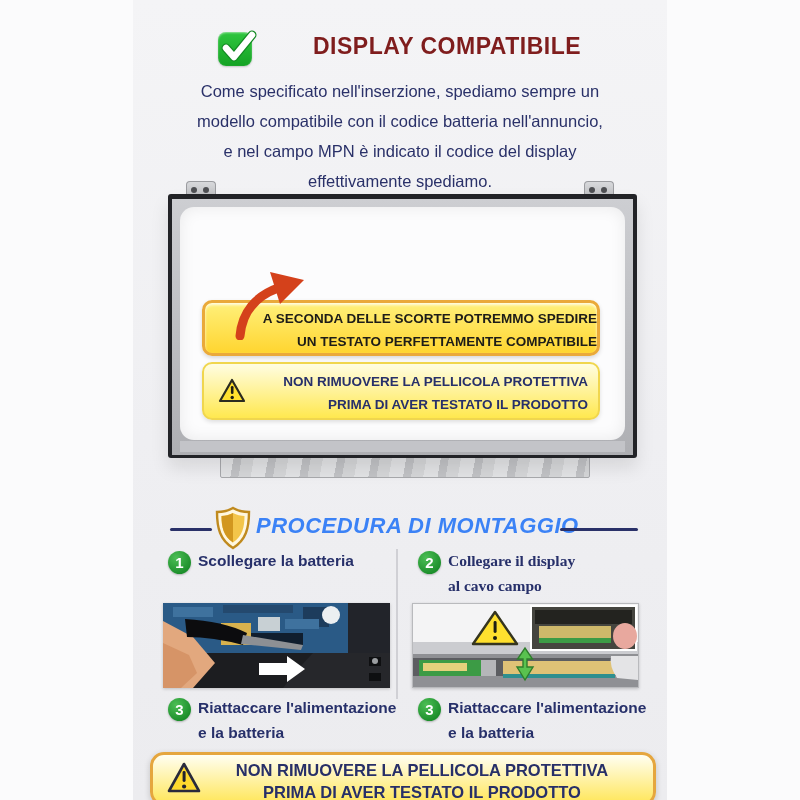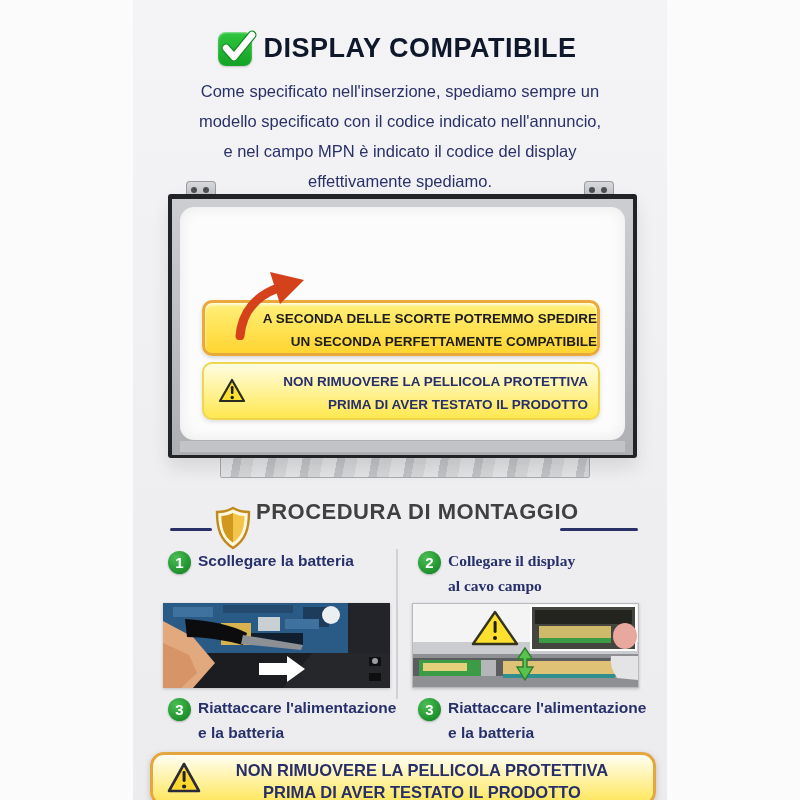--- a/index.html
+++ b/index.html
@@ -4,22 +4,22 @@
 <style>
   html,body{margin:0;padding:0;}
   body{font-family:"Liberation Sans", sans-serif; background:#ffffff;}
   .stage{position:relative;width:800px;height:800px;overflow:hidden;background:#fbfbfc;}
   .colbg{position:absolute;left:133px;top:0;width:534px;height:800px;
          background:linear-gradient(180deg,#f4f4f6 0%,#efeff2 55%,#ececef 100%);}
   
   .check-badge{position:absolute;left:218px;top:32px;width:34px;height:34px;border-radius:8px;
     background:linear-gradient(180deg,#2fc63f,#14a224);box-shadow:inset 0 1px 2px rgba(255,255,255,.5),0 1px 2px rgba(0,0,0,.2);}
   .check-badge svg{position:absolute;left:-2px;top:-6px;}
-  .hdr-title{position:absolute;left:123px;top:33px;width:534px;text-align:center;
-    font-size:27px;font-weight:bold;letter-spacing:.5px;color:#0f172a;padding-left:60px;box-sizing:border-box;}
+  .hdr-title{position:absolute;left:150px;top:33px;width:534px;text-align:center;
+    font-size:23px;font-weight:bold;letter-spacing:.5px;color:#7f1d1d;padding-left:60px;box-sizing:border-box;}
   .intro{position:absolute;left:133px;top:76px;width:534px;text-align:center;
     color:#2a3169;font-size:16.5px;line-height:30px;}
   
   .bracket{position:absolute;top:181px;width:28px;height:17px;background:linear-gradient(180deg,#d8d9dc,#b9babd);
     border:1px solid #9b9ca0;border-bottom:none;border-radius:4px 4px 0 0;}
   .bracket .hole{position:absolute;top:5px;width:6px;height:6px;border-radius:50%;background:#4e4f53;}
   .bracket .hole.h1{left:4px;} .bracket .hole.h2{left:16px;}
   .panel{position:absolute;left:168px;top:194px;width:469px;height:264px;background:#222327;
     border-radius:3px;z-index:2;box-shadow:0 10px 18px rgba(0,0,0,.10);}
   .bezel{position:absolute;left:4px;right:4px;top:5px;bottom:3px;
@@ -36,21 +36,21 @@
     color:#1d1c18;font-weight:bold;font-size:13.5px;line-height:23px;padding-top:4px;}
   .lbl2{top:362px;height:58px;border:2px solid #f0d64e;border-radius:10px;
     background:linear-gradient(180deg,#fffde2,#ffe84f);box-shadow:0 2px 4px rgba(0,0,0,.12);
     color:#27306a;font-weight:bold;font-size:13.5px;line-height:23px;padding:6px 10px 0 44px;}
   .lbl2 .tri{position:absolute;left:14px;top:14px;}
   
   .hline{position:absolute;height:3px;background:#2a3169;border-radius:2px;}
   .hl-left{left:170px;top:528px;width:42px;}
   .hl-right{left:560px;top:528px;width:78px;}
   .shield{position:absolute;left:214px;top:506px;}
-  .sec-title{position:absolute;left:256px;top:499px;font-size:22px;font-weight:bold;color:#404040;letter-spacing:.5px;}
+  .sec-title{position:absolute;left:256px;top:513px;font-size:22px;font-weight:bold;color:#3b82f6;letter-spacing:.5px;font-style:italic;}
   
   .step-circle{position:absolute;width:23px;height:23px;border-radius:50%;
     background:radial-gradient(circle at 35% 30%,#4cbe55,#1b8d2a 75%);color:#fff;font-weight:bold;font-size:15px;
     text-align:center;line-height:23px;box-shadow:0 1px 2px rgba(0,0,0,.25);}
   .step-text{position:absolute;color:#27306a;font-weight:bold;font-size:15.5px;line-height:25px;}
   .vdivider{position:absolute;left:396px;top:549px;width:2px;height:150px;background:#d0d0d5;}
   .photo{position:absolute;top:603px;width:227px;height:85px;box-shadow:0 1px 3px rgba(0,0,0,.2);}
   .photo svg{display:block;}
   
   .banner{position:absolute;left:150px;top:752px;width:506px;height:54px;box-sizing:border-box;
@@ -68,21 +68,21 @@
   <div class="check-badge">
     <svg width="44" height="46" viewBox="0 0 44 46">
       <path d="M10 22 L18 31 L36 9" fill="none" stroke="#128a22" stroke-width="9" stroke-linecap="round" stroke-linejoin="round"></path>
       <path d="M10 22 L18 31 L36 9" fill="none" stroke="#ffffff" stroke-width="6.5" stroke-linecap="round" stroke-linejoin="round"></path>
     </svg>
   </div>
   <div class="hdr-title">DISPLAY COMPATIBILE</div>
 
   <div class="intro">
     <div>Come specificato nell'inserzione, spediamo sempre un</div>
-    <div>modello specificato con il codice indicato nell'annuncio,</div>
+    <div>modello compatibile con il codice batteria nell'annuncio,</div>
     <div>e nel campo MPN è indicato il codice del display</div>
     <div>effettivamente spediamo.</div>
   </div>
 
   <div class="bracket" style="left:186px;">
     <span class="hole h1"></span>
     <span class="hole h2"></span>
   </div>
   <div class="bracket" style="left:584px;">
     <span class="hole h1"></span>
@@ -94,21 +94,21 @@
       <div class="screen"></div>
       <div class="panel-bottom-strip"></div>
     </div>
   </div>
   <svg class="red-arrow" width="92" height="72" viewBox="0 0 92 72">
     <path d="M18 68 C20 44, 34 28, 56 20" fill="none" stroke="#d4411b" stroke-width="9" stroke-linecap="round"></path>
     <path d="M48 4 L82 12 L58 36 Z" fill="#d4411b"></path>
   </svg>
   <div class="lbl lbl1">
     <div>A SECONDA DELLE SCORTE POTREMMO SPEDIRE</div>
-    <div>UN SECONDA PERFETTAMENTE COMPATIBILE</div>
+    <div>UN TESTATO PERFETTAMENTE COMPATIBILE</div>
   </div>
   <div class="lbl lbl2">
     <svg class="tri" width="28" height="26" viewBox="0 0 28 26">
       <path d="M14 2 L26 23 L2 23 Z" fill="#ffe02e" stroke="#2b2b20" stroke-width="2.2" stroke-linejoin="round"></path>
       <rect x="12.9" y="8" width="2.6" height="8" rx="1.2" fill="#1e1e14"></rect>
       <circle cx="14.2" cy="19.5" r="1.7" fill="#1e1e14"></circle>
     </svg>
     <div>NON RIMUOVERE LA PELLICOLA PROTETTIVA</div>
     <div>PRIMA DI AVER TESTATO IL PRODOTTO</div>
   </div>

